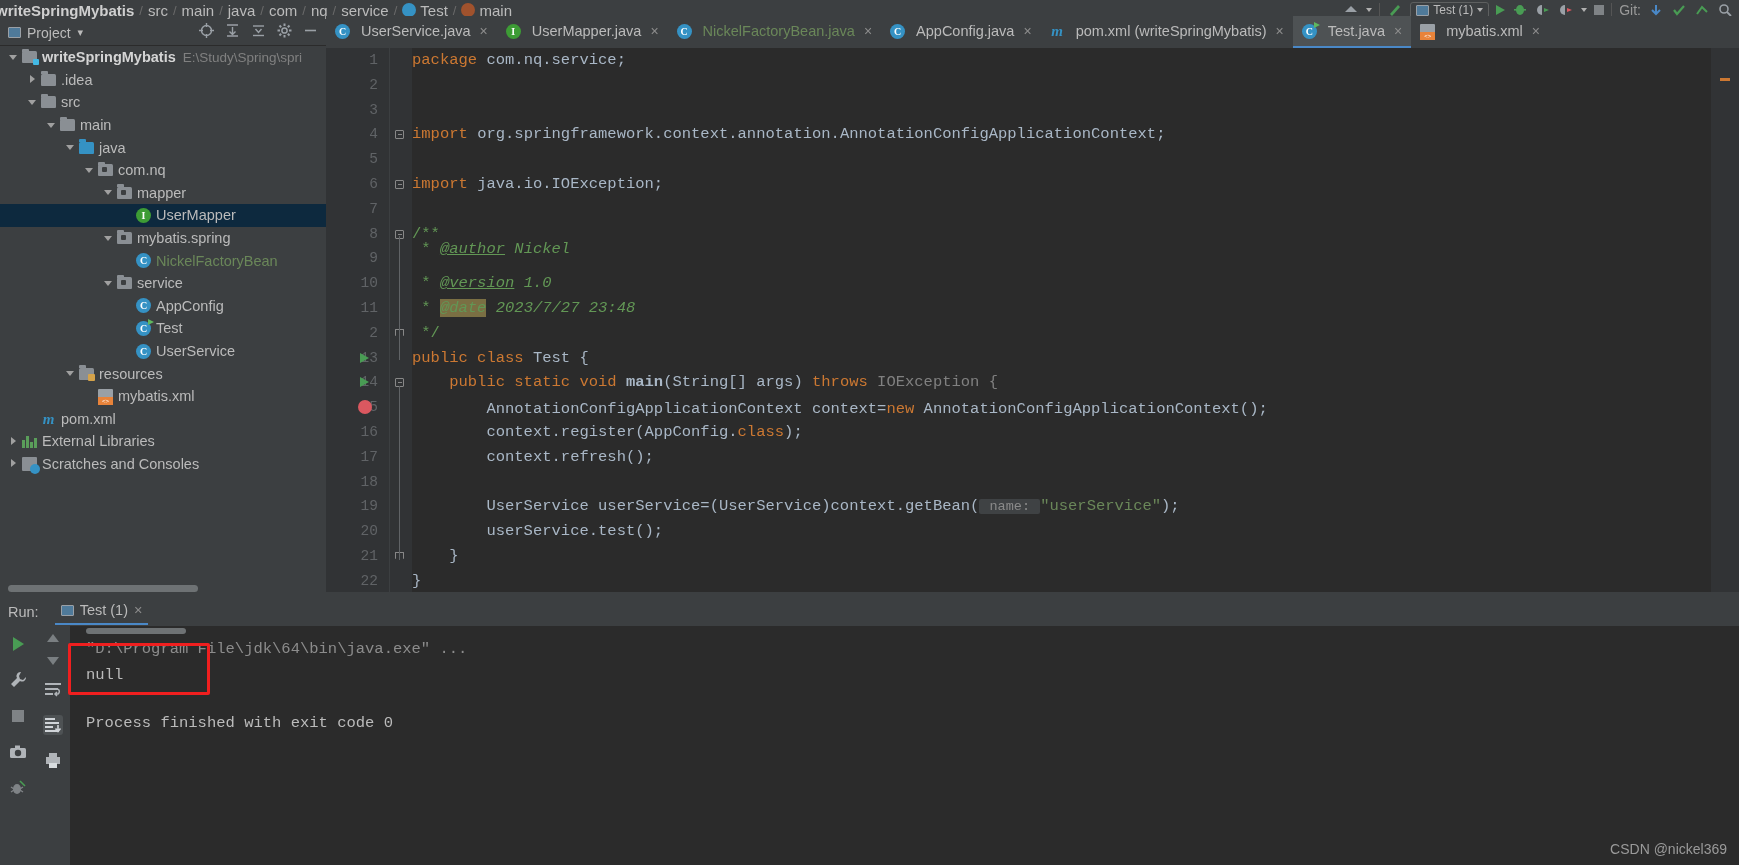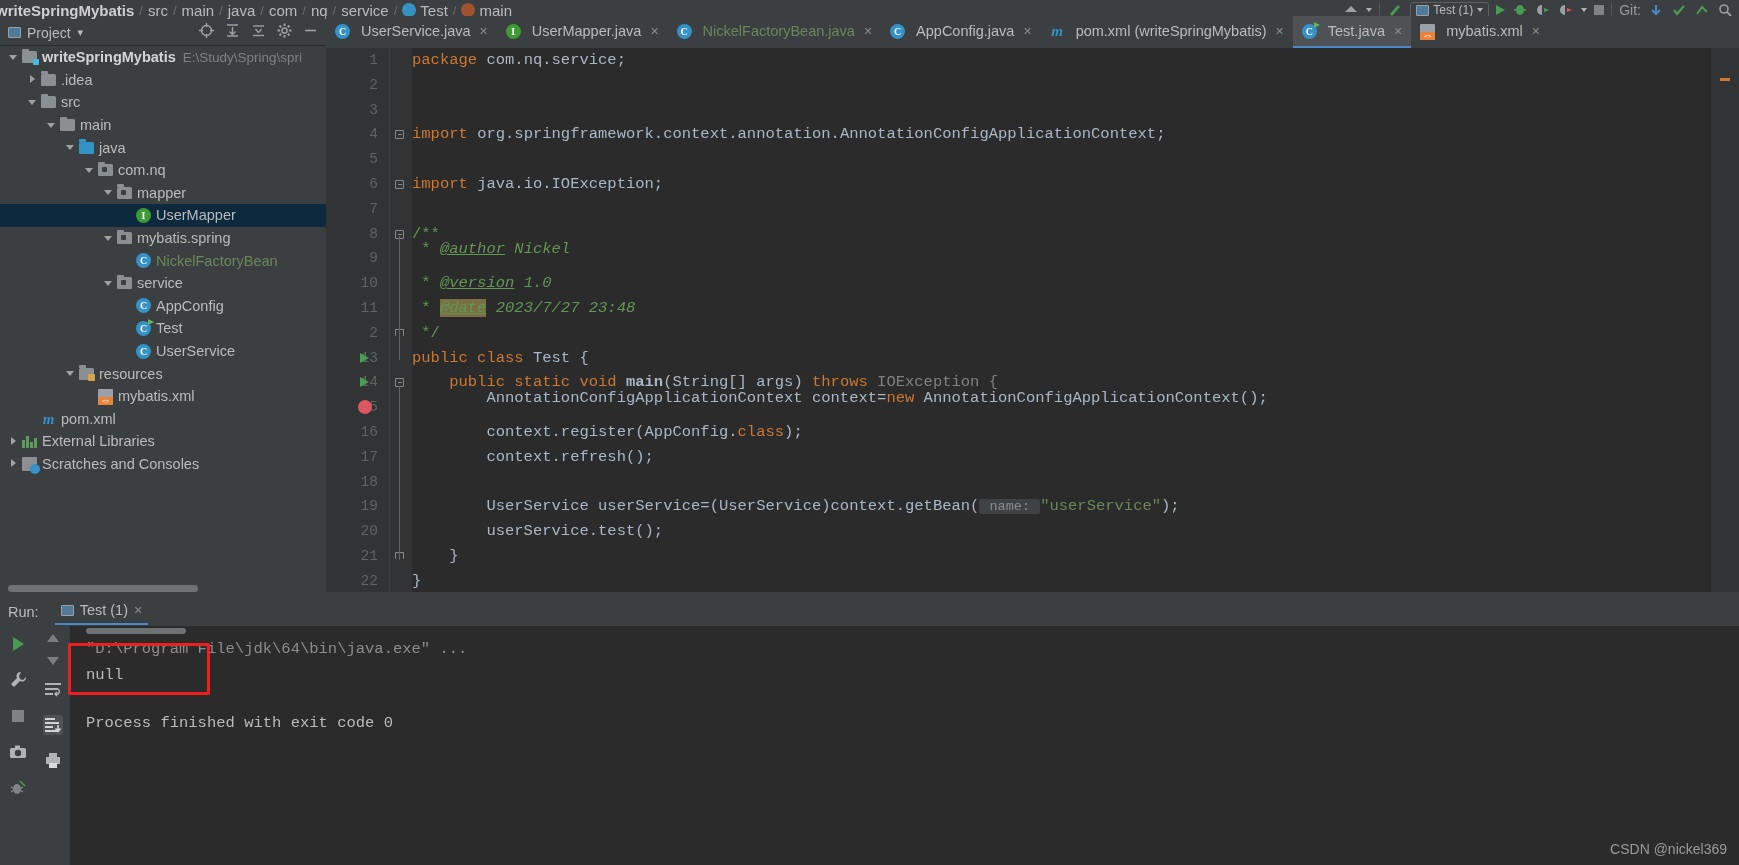--- a/index.html
+++ b/index.html
@@ -198,21 +198,21 @@
   .ctext {
     position: absolute; left: 0; color: #a9b7c6; font-size: 15.5px;
     font-family: "Liberation Mono", monospace; white-space: pre;
   }
   .hl-line { position: absolute; left: 86px; right: 0; height: 24.8px; background: #3a2425; }
   .kw { color: #cc7832; }
   .str { color: #6a8759; }
   .cmt { color: #629755; }
   .cmt-tag { color: #629755; font-style: italic; text-decoration: underline; }
   .cmt-i { color: #629755; font-style: italic; }
-  .cmt-hl { background: #7a6f43; color: #629755; font-style: italic; text-decoration: underline; }
+  .cmt-hl { background: #7a6f43; color: #629755; font-style: italic; }
   .typ { color: #a9b7c6; }
   .grey { color: #808080; }
   .param-hint {
     background: #3f4244; color: #8a8a8a; border-radius: 2px; padding: 0 2px;
     font-size: 13.5px;
   }
   .bold-m { font-weight: bold; color: #a9b7c6; }
 
   .run-marker {
     position: absolute; left: 34px; width: 0; height: 0;
@@ -664,21 +664,21 @@
         </div>
         <div class="line" style="top: 272.8px;">
           <div class="ctext" style="top: 3px;"><span class="cmt"> */</span></div>
         </div>
         <div class="line" style="top: 297.6px;">
           <div class="ctext" style="top: 3px;"><span class="kw">public class </span><span class="typ">Test {</span></div>
         </div>
         <div class="line" style="top: 322.4px; text-align: right;">
           <div class="ctext" style="top: 3px;"><span class="kw">    public static void </span><span class="bold-m">main</span><span class="typ">(String[] args) </span><span class="kw">throws </span><span class="grey">IOException {</span></div>
         </div>
-        <div class="line" style="top: 338px; text-align: right;">
+        <div class="line" style="top: 349px; text-align: right;">
           <div class="ctext" style="top: 3px;"><span class="typ">        AnnotationConfigApplicationContext context=</span><span class="kw">new </span><span class="typ">AnnotationConfigApplicationContext();</span></div>
         </div>
         <div class="line" style="top: 372px;">
           <div class="ctext" style="top: 3px;"><span class="typ">        context.register(AppConfig.</span><span class="kw">class</span><span class="typ">);</span></div>
         </div>
         <div class="line" style="top: 396.8px;">
           <div class="ctext" style="top: 3px;"><span class="typ">        context.refresh();</span></div>
         </div>
         <div class="line" style="top: 421.6px;">
           <div class="ctext" style="top: 3px;"></div>

